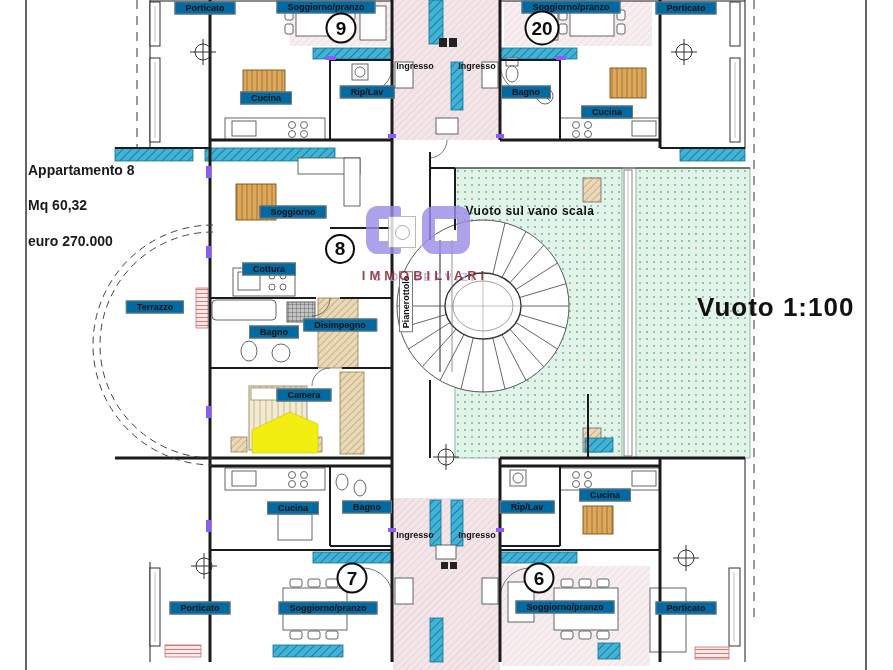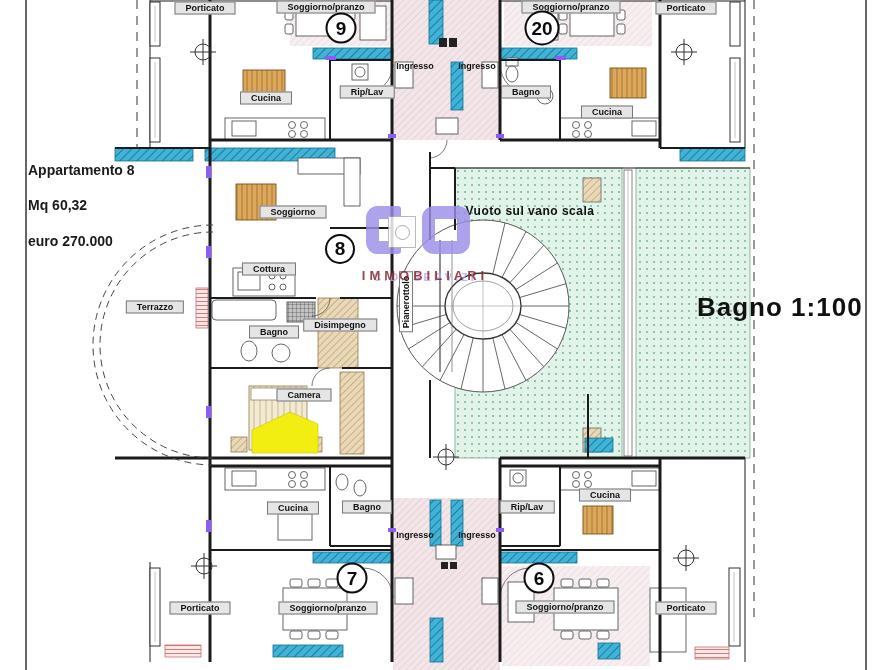--- a/index.html
+++ b/index.html
@@ -1,21 +1,21 @@
 <!DOCTYPE html>
 <html><head>
 <meta charset="utf-8">
 <style>
   html,body{margin:0;padding:0;background:#fff;}
   #stage{position:relative;width:893px;height:670px;background:#ffffff;overflow:hidden;
          font-family:"Liberation Sans", sans-serif;}
   #plan-svg{position:absolute;left:0;top:0;z-index:1;}
   .lbl{position:absolute;transform:translate(-50%,-50%);font-size:9px;font-weight:bold;
        color:#111;white-space:nowrap;z-index:4;line-height:1;}
-  .box{background:#e5e5e5;border:1px solid #777;padding:1px 10px;}
+  .box{background:#0369a1;border:1px solid #777;padding:1px 10px;}
   .nobox{background:transparent;}
   .vuoto{font-size:12px;letter-spacing:.5px;background:transparent;}
   .vlbl{position:absolute;z-index:4;font-size:9px;font-weight:bold;background:#fff;
         border:1px solid #777;padding:1px 3px;white-space:nowrap;color:#111;
         transform:translate(-50%,-50%) rotate(-90deg);}
   .circle-num{position:absolute;transform:translate(-50%,-50%);border:2.5px solid #0c0c0c;
         border-radius:50%;background:#fff;display:flex;align-items:center;justify-content:center;
         font-weight:bold;font-size:19px;color:#0c0c0c;z-index:6;}
   .info{position:absolute;left:28px;font-size:14px;font-weight:bold;color:#1a1a1a;z-index:4;}
   .scala{position:absolute;font-size:26px;font-weight:bold;color:#111;z-index:4;letter-spacing:1px;}
@@ -404,21 +404,21 @@
   <div class="wm-glyph wm-d"></div>
   <div class="wm-card"></div>
   <div class="wm-t1">C.D. SERVIZI</div>
   <div class="wm-t2">IMMOBILIARI</div>
 </div>
 
 <div class="info" style="top:162px">Appartamento 8</div>
 <div class="info" style="top:197px">Mq 60,32</div>
 <div class="info" style="top:233px">euro 270.000</div>
 
-<div class="scala" style="left:697px;top:292px">Bagno 1:100</div>
+<div class="scala" style="left:697px;top:292px">Vuoto 1:100</div>
 
 <div class="circle-num" style="left:341px;top:28px;width:27px;height:27px">9</div>
 <div class="circle-num" style="left:542px;top:28px;width:31px;height:31px">20</div>
 <div class="circle-num" style="left:340px;top:249px;width:26px;height:26px">8</div>
 <div class="circle-num" style="left:352px;top:578px;width:27px;height:27px">7</div>
 <div class="circle-num" style="left:539px;top:578px;width:27px;height:27px">6</div>
 
 <div class="lbl box" style="left:205px;top:8px">Porticato</div>
 <div class="lbl box" style="left:686px;top:8px">Porticato</div>
 <div class="lbl box" style="left:200px;top:608px">Porticato</div>

